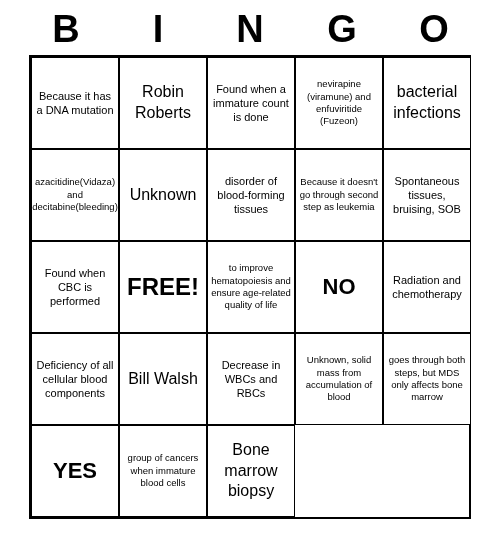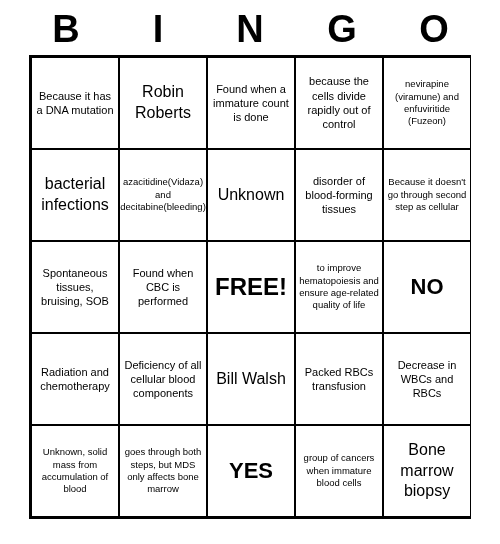--- a/index.html
+++ b/index.html
@@ -71,39 +71,37 @@
   <span class="bingo-letter">N</span>
   <span class="bingo-letter">G</span>
   <span class="bingo-letter">O</span>
 </div>
 
 <div class="bingo-grid">
 
   <div class="cell">Because it has a DNA mutation</div>
   <div class="cell large-text">Robin Roberts</div>
   <div class="cell">Found when a immature count is done</div>
-  <div class="cell">because the cells divide rapidly out of control</div>
   <div class="cell small-text">nevirapine (viramune) and enfuviritide (Fuzeon)</div>
 
   <div class="cell large-text">bacterial infections</div>
   <div class="cell small-text">azacitidine(Vidaza) and decitabine(bleeding)</div>
   <div class="cell large-text">Unknown</div>
   <div class="cell">disorder of blood-forming tissues</div>
-  <div class="cell small-text">Because it doesn't go through second step as cellular</div>
+  <div class="cell small-text">Because it doesn't go through second step as leukemia</div>
 
   <div class="cell">Spontaneous tissues, bruising, SOB</div>
   <div class="cell">Found when CBC is performed</div>
   <div class="cell free">FREE!</div>
   <div class="cell small-text">to improve hematopoiesis and ensure age-related quality of life</div>
   <div class="cell very-large">NO</div>
 
   <div class="cell">Radiation and chemotherapy</div>
   <div class="cell">Deficiency of all cellular blood components</div>
   <div class="cell large-text">Bill Walsh</div>
-  <div class="cell">Packed RBCs transfusion</div>
   <div class="cell">Decrease in WBCs and RBCs</div>
 
   <div class="cell small-text">Unknown, solid mass from accumulation of blood</div>
   <div class="cell small-text">goes through both steps, but MDS only affects bone marrow</div>
   <div class="cell very-large">YES</div>
   <div class="cell small-text">group of cancers when immature blood cells</div>
   <div class="cell large-text">Bone marrow biopsy</div>
 </div>
 
 </body></html>

